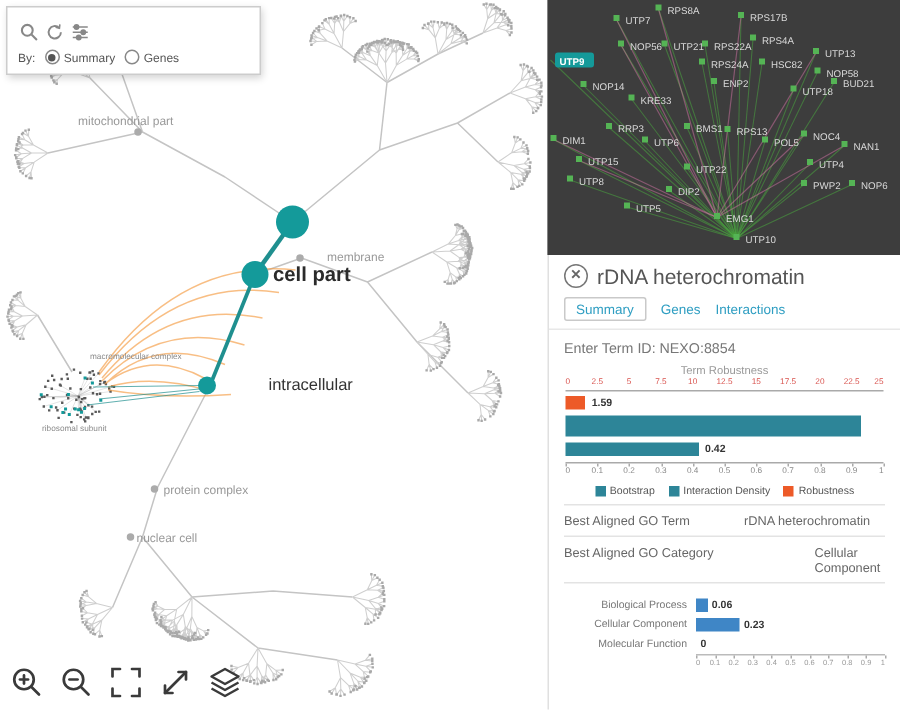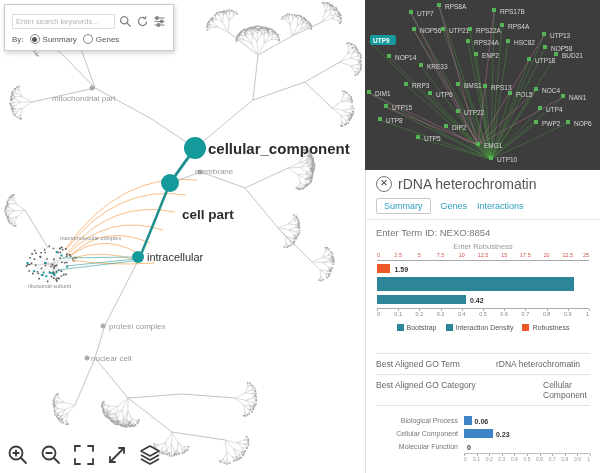--- a/index.html
+++ b/index.html
@@ -4,22 +4,22 @@
 <style>
   html,body{margin:0;padding:0;}
   body{width:600px;height:473px;overflow:hidden;background:#fff;font-family:"Liberation Sans",sans-serif;}
   #app{position:relative;width:600px;height:473px;}
 
   
   .left-panel{position:absolute;left:0;top:0;width:365px;height:473px;background:#fff;overflow:hidden;}
   #tree-svg{position:absolute;left:0;top:0;}
   .node-label{position:absolute;white-space:nowrap;}
   .nl-xl{font-size:15px;font-weight:bold;color:#2b2b2b;}
-  .nl-lg{font-size:13.5px;font-weight:bold;color:#2b2b2b;margin-top:32px;}
-  .nl-md{font-size:11px;color:#333;}
+  .nl-lg{font-size:13.5px;font-weight:bold;color:#2b2b2b;}
+  .nl-md{font-size:11px;color:#333;margin-left:32px;}
   .nl-sm{font-size:8px;color:#999;}
   .nl-xs{font-size:5.5px;color:#8a8a8a;}
 
   .search-panel{position:absolute;left:4px;top:4px;width:170px;background:#fff;border:1px solid #ccc;
     box-shadow:1px 2px 5px rgba(0,0,0,.18);padding:5px 7px 6px;z-index:5;box-sizing:border-box;}
   .sp-title{font-size:11px;font-weight:bold;color:#333;}
   .sp-row2{display:flex;align-items:center;margin-top:4px;gap:3px;}
   .sp-input{flex:1;min-width:0;border:1px solid #ddd;font-size:7.5px;padding:2px 3px;color:#555;outline:none;font-family:"Liberation Sans",sans-serif;}
   .sp-input::placeholder{color:#b5b5b5;}
   .icon-btn{width:14px;height:14px;display:inline-flex;align-items:center;justify-content:center;cursor:pointer;flex:0 0 auto;}
@@ -54,21 +54,21 @@
   .hbar{position:absolute;left:0;top:0;}
   .bar-label{position:absolute;top:50%;transform:translateY(-50%);font-size:7px;font-weight:bold;color:#333;}
   .ax-bot{position:relative;height:11px;border-top:1px solid #aaa;font-size:5.5px;color:#888;}
   .btick{position:absolute;top:2px;}
   .tkmark{position:absolute;top:0;width:1px;height:2px;background:#aaa;}
   .axis-title{font-size:7.5px;color:#777;text-align:center;margin-top:1px;}
   .legend{display:flex;justify-content:center;gap:9px;margin-top:4px;font-size:7px;color:#555;align-items:center;}
   .legend-item{display:inline-flex;align-items:center;gap:3px;}
   .legend-sq{width:7px;height:7px;display:inline-block;}
   .section-title{font-size:10.5px;color:#555;margin-top:9px;}
-  .al-table{margin-top:22px;}
+  .al-table{margin-top:5px;}
   .al-row{display:flex;border-top:1px solid #e3e3e3;padding:5px 0;font-size:8.5px;color:#666;}
   .al-row:last-child{border-bottom:1px solid #e3e3e3;gap:47px;}
   .al-label{width:120px;flex:0 0 auto;}
   .al-value{flex:1;}
   #chart2{margin-top:8px;}
   .go-row{display:flex;align-items:center;height:13px;}
   .go-label{width:88px;text-align:right;font-size:7px;color:#777;padding-right:6px;box-sizing:border-box;flex:0 0 auto;}
   .go-barwrap{flex:1;position:relative;height:9px;}
   .go-bar{position:absolute;left:0;top:0;height:9px;}
   .go-val{position:absolute;top:50%;transform:translateY(-50%);font-size:7px;font-weight:bold;color:#333;}
@@ -93,33 +93,31 @@
         <path d="M170 183L140 257" stroke="#1f8f8f" stroke-width="2.5" fill="none"></path>
         <circle cx="195" cy="148" r="11" fill="#149a9a"></circle>
         <circle cx="170" cy="183" r="9" fill="#149a9a"></circle>
         <circle cx="138" cy="257" r="6" fill="#149a9a"></circle>
         <circle cx="200" cy="172" r="2.5" fill="#ababab"></circle>
         <circle cx="92" cy="88" r="2.5" fill="#ababab"></circle>
         <circle cx="103" cy="326" r="2.5" fill="#ababab"></circle>
         <circle cx="87" cy="358" r="2.5" fill="#ababab"></circle>
       </svg>
 
-    <div class="node-label nl-xl" style="left:208px;top:140px">cellular_component</div>
     <div class="node-label nl-lg" style="left:182px;top:175px">cell part</div>
     <div class="node-label nl-md" style="left:147px;top:251px">intracellular</div>
-    <div class="node-label nl-sm" style="left:195px;top:167px">membrane</div>
-    <div class="node-label nl-sm" style="left:52px;top:94px">mitochondrial part</div>
+    <div class="node-label nl-sm" style="left:218px;top:167px">membrane</div>
+    <div class="node-label nl-sm" style="left:52px;top:76px">mitochondrial part</div>
     <div class="node-label nl-sm" style="left:109px;top:322px">protein complex</div>
     <div class="node-label nl-sm" style="left:91px;top:354px">nuclear cell</div>
     <div class="node-label nl-xs" style="left:60px;top:235px">macromolecular complex</div>
     <div class="node-label nl-xs" style="left:28px;top:283px">ribosomal subunit</div>
 
     <div class="search-panel">
       <div class="sp-row2">
-        <input class="sp-input" type="text" placeholder="Enter search keywords..." style="">
         <span class="icon-btn">
           <svg width="13" height="13" viewBox="0 0 13 13">
               <circle cx="5.2" cy="5.2" r="3.6" fill="none" stroke="#888" stroke-width="1.4"></circle>
               <line x1="8" y1="8" x2="11.6" y2="11.6" stroke="#888" stroke-width="1.4"></line>
             </svg>
         </span>
         <span class="icon-btn">
           <svg width="13" height="13" viewBox="0 0 13 13">
               <path d="M10.6 6.5a4.1 4.1 0 1 1-1.2-2.9" fill="none" stroke="#888" stroke-width="1.3"></path>
               <path d="M9.9 1.2l-.3 2.6-2.5-.6" fill="none" stroke="#888" stroke-width="1.1"></path>
@@ -302,21 +300,21 @@
     <div class="detail-header">
       <span class="close-btn">✕</span>
       <span class="detail-title">rDNA heterochromatin</span>
     </div>
     <div class="tabs">
       <span class="tab active">Summary</span>
       <span class="tab">Genes</span>
       <span class="tab">Interactions</span>
     </div>
     <div class="term-id">Enter Term ID: NEXO:8854</div>
-    <div class="chart-title">Enter Robustness</div>
+    <div class="chart-title">Term Robustness</div>
     <div id="chart1">
         <div class="ax-top">
           <span class="ttick" style="left: 0%; color: rgb(217, 84, 79); transform: none;">0</span>
           <span class="ttick" style="left: 10%; color: rgb(217, 84, 79); transform: translateX(-50%);">2.5</span>
           <span class="ttick" style="left: 20%; color: rgb(217, 84, 79); transform: translateX(-50%);">5</span>
           <span class="ttick" style="left: 30%; color: rgb(217, 84, 79); transform: translateX(-50%);">7.5</span>
           <span class="ttick" style="left: 40%; color: rgb(217, 84, 79); transform: translateX(-50%);">10</span>
           <span class="ttick" style="left: 50%; color: rgb(217, 84, 79); transform: translateX(-50%);">12.5</span>
           <span class="ttick" style="left: 60%; color: rgb(217, 84, 79); transform: translateX(-50%);">15</span>
           <span class="ttick" style="left: 70%; color: rgb(217, 84, 79); transform: translateX(-50%);">17.5</span>

